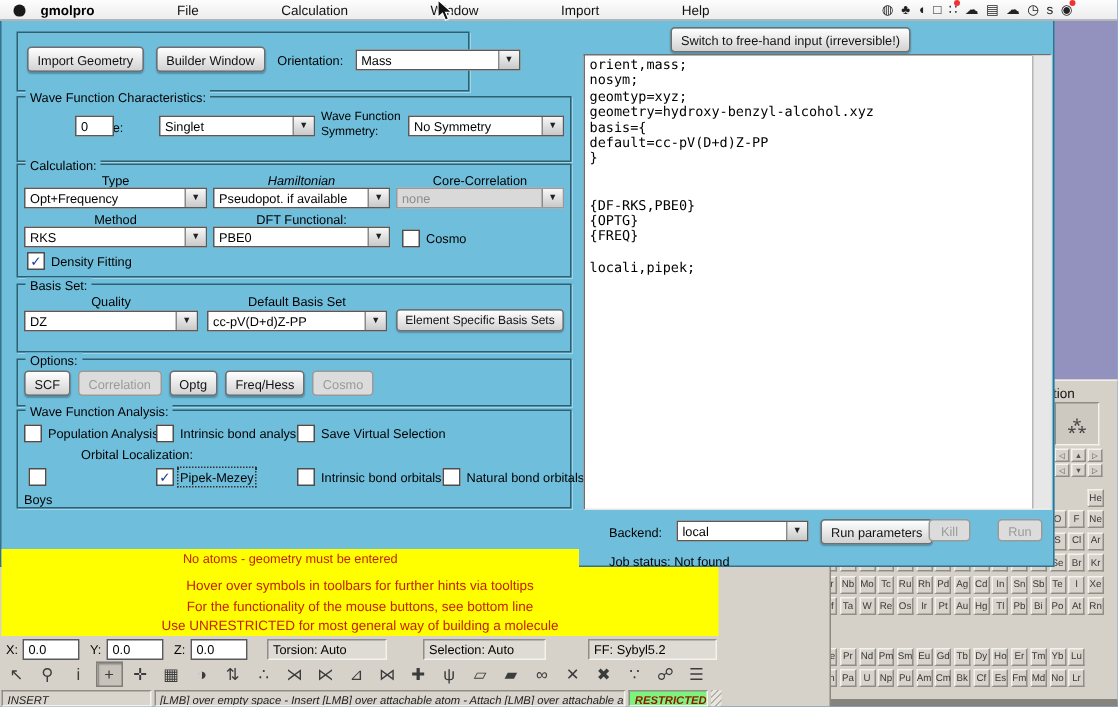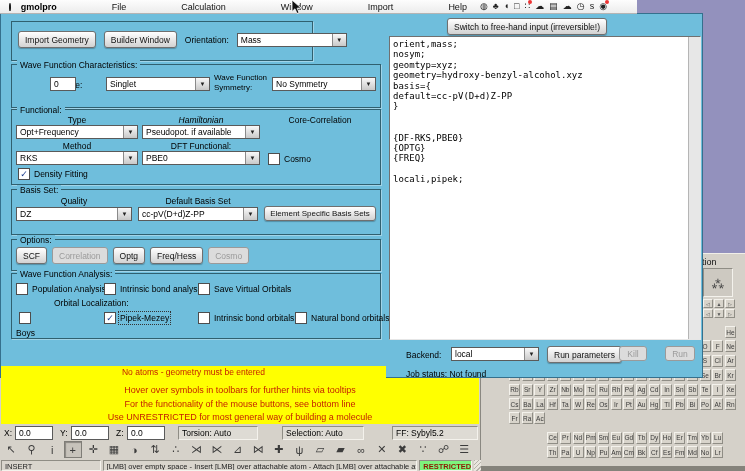--- a/index.html
+++ b/index.html
@@ -7,37 +7,37 @@
     width:745px;height:471px;position:relative;overflow:hidden;
     background:#9391bd;
     font-family:"Liberation Sans", sans-serif;
     font-size:9px;color:#000;
     -webkit-font-smoothing:antialiased;
   }
   .abs{position:absolute;}
   .nw{white-space:nowrap;margin-left:36px;}
 
   
-  #menubar{position:absolute;left:0;top:0;width:637px;height:13px;
+  #menubar{position:absolute;left:0;top:0;width:745px;height:13px;
     background:linear-gradient(#fdfdfd,#ececec);border-bottom:1px solid #b4b4b4;
     display:flex;align-items:center;z-index:50;}
   #menubar .apple{width:8px;height:8px;background:#1a1a1a;border-radius:50% 50% 45% 45%;margin:0 10px 0 9px;}
   #menubar .appname{font-weight:bold;margin-right:13px;}
   .mitem{margin-right:13px;color:#111;padding-left:42px;}
   #menu-status{margin-left:auto;display:flex;align-items:center;gap:5px;padding-right:30px;}
   .micon{position:relative;font-size:9px;color:#222;line-height:9px;}
   .micon .badge{position:absolute;right:-2px;top:-2px;width:4px;height:4px;border-radius:50%;background:#e33;}
 
   
   #periodic-window{position:absolute;left:478px;top:253px;width:267px;height:213px;
     background:#d5d1c9;border:1px solid;border-color:#f0eee8 #82807a #82807a #f0eee8;z-index:1;}
   #pt-bottom-strip{position:absolute;left:478px;top:466px;width:267px;height:5px;background:#85837b;z-index:1;}
   #main-window{position:absolute;left:0;top:13px;width:703px;height:365px;
     background:#6fbedc;border:1px solid #35708d;box-sizing:border-box;z-index:2;}
-  #builder-window{position:absolute;left:0;top:378px;width:481px;height:93px;
+  #builder-window{position:absolute;left:0;top:378px;width:554px;height:93px;
     background:#d6d2ca;border-right:1px solid #8a8881;box-sizing:border-box;z-index:3;}
 
   
   .gbox{position:absolute;border:1px solid #30606f;box-shadow:1px 1px 0 rgba(255,255,255,.35);}
   .gbox .gtitle{position:absolute;top:-5px;left:5px;background:#6fbedc;padding:0 3px;font-size:8.5px;}
 
   
   .mbtn{display:inline-flex;align-items:center;justify-content:center;
     height:15px;padding:0 6px;background:linear-gradient(#ffffff,#d2d2d2);
     border:1px solid #6f6f6f;border-radius:3px;font-size:8.5px;color:#111;
@@ -72,21 +72,21 @@
   
   #coords-row{position:absolute;left:0;top:47px;width:481px;height:15px;}
   #coords-row .lab{position:absolute;top:3px;font-size:8.5px;}
   #coords-row .field{position:absolute;top:1px;width:38px;}
   .flatfield{position:absolute;top:1px;height:14px;box-sizing:border-box;background:#dedbd4;
     border:1px solid;border-color:#8f8d85 #f4f2ec #f4f2ec #8f8d85;padding:1px 3px 0;font-size:8.5px;white-space:nowrap;overflow:hidden;}
   #toolbar{position:absolute;left:0;top:62px;width:481px;height:20px;}
   .tbtn{position:absolute;top:1px;width:18px;height:17px;display:flex;align-items:center;justify-content:center;
     font-size:11px;color:#3c3c3c;}
   .tbtn.active{background:#c7c3bb;border:1px solid #7f7d77;box-shadow:inset 1px 1px 1px rgba(0,0,0,.3);box-sizing:border-box;}
-  #statusbar{position:absolute;left:0;top:82px;width:481px;height:11px;display:flex;gap:2px;padding-left:1px;box-sizing:border-box;}
+  #statusbar{position:absolute;left:0;top:82px;width:481px;height:11px;display:flex;gap:2px;padding-left:1px;box-sizing:border-box;font-style:italic;}
   .sfield{height:11px;box-sizing:border-box;background:#d9d5cd;
     border:1px solid;border-color:#8f8d85 #f4f2ec #f4f2ec #8f8d85;
     font-size:7.5px;padding:1px 3px 0;overflow:hidden;white-space:nowrap;color:#222;}
   #sb-restricted{background:#7df37d;color:#8c1a00;font-weight:bold;}
   #grip{width:7px;background:repeating-linear-gradient(135deg,#b5b2aa 0 1px,#e9e6df 1px 3px);}
 
   
   .pcell{position:absolute;width:11px;height:12px;background:#d8d4cb;
     border:1px solid;border-color:#f4f2ec #8f8d85 #8f8d85 #f4f2ec;
     font-size:6.5px;color:#3a3a3a;display:flex;align-items:center;justify-content:center;box-sizing:border-box;}
@@ -250,30 +250,34 @@
         <span class="arrow">▼</span>
     </span>
     <span class="abs" style="left:202px;top:8px;width:56px;font-size:8px;line-height:9.5px;">Wave Function Symmetry:</span>
     <span class="combo abs" style="left:260px;top:12px;width:104px;">
       <span class="val">No Symmetry</span>
         <span class="arrow">▼</span>
     </span>
   </div>
 
   <div class="gbox" style="left:10px;top:95px;width:368px;height:74px;">
-    <span class="gtitle">Functional:</span>
+    <span class="gtitle">Calculation:</span>
     <span class="lbl-c" style="left:4px;top:5px;width:122px;">Type</span>
     <span class="lbl-c" style="left:130px;top:5px;width:118px;font-style:italic;">Hamiltonian</span>
     <span class="lbl-c" style="left:252px;top:5px;width:112px;">Core-Correlation</span>
     <span class="combo abs" style="left:4px;top:15px;width:122px;">
       <span class="val">Opt+Frequency</span>
         <span class="arrow">▼</span>
     </span>
     <span class="combo abs" style="left:130px;top:15px;width:118px;">
       <span class="val">Pseudopot. if available</span>
+        <span class="arrow">▼</span>
+    </span>
+    <span class="combo abs disabled" style="left:252px;top:15px;width:112px;">
+      <span class="val">none</span>
         <span class="arrow">▼</span>
     </span>
     <span class="lbl-c" style="left:4px;top:31px;width:122px;">Method</span>
     <span class="lbl-c" style="left:130px;top:31px;width:118px;">DFT Functional:</span>
     <span class="combo abs" style="left:4px;top:41px;width:122px;">
       <span class="val">RKS</span>
         <span class="arrow">▼</span>
     </span>
     <span class="combo abs" style="left:130px;top:41px;width:118px;">
       <span class="val">PBE0</span>
@@ -321,21 +325,21 @@
         <span class="cb" style="left: 4px; top: 9px;">
           <span class="box"></span>
           <span class="lbl">Population Analysis</span>
         </span>
         <span class="cb" style="left: 92px; top: 9px;">
           <span class="box"></span>
           <span class="lbl">Intrinsic bond analysis</span>
         </span>
         <span class="cb" style="left: 186px; top: 9px;">
           <span class="box"></span>
-          <span class="lbl">Save Virtual Orbitals</span>
+          <span class="lbl">Save Virtual Selection</span>
         </span>
       </div>
     <span class="abs nw" style="left:6px;top:24px;font-size:8.5px;">Orbital Localization:</span>
     <div id="wfa-row2">
         <span class="cb" style="left: 4px; top: 38px; flex-direction: column;">
           <span class="box"></span>
           <span class="lbl">Boys</span>
         </span>
         <span class="cb checked focused" style="left: 92px; top: 38px;">
           <span class="box">✓</span>

